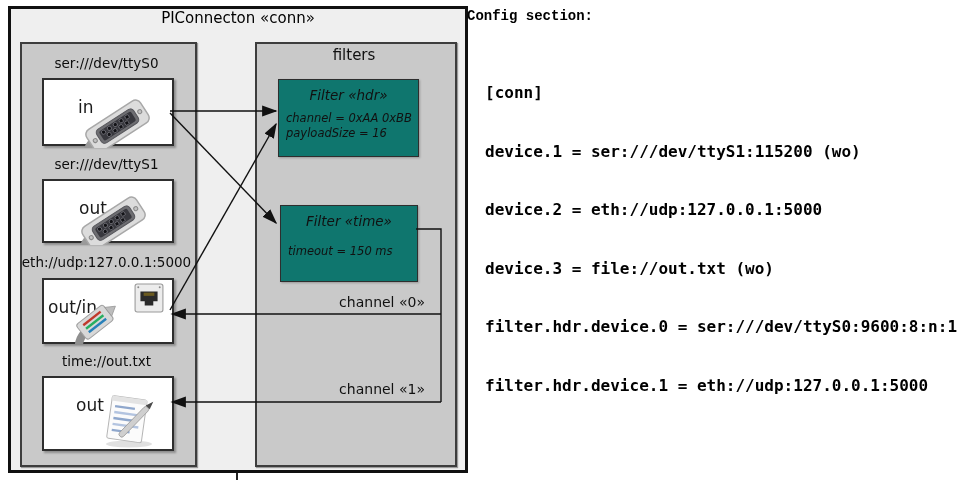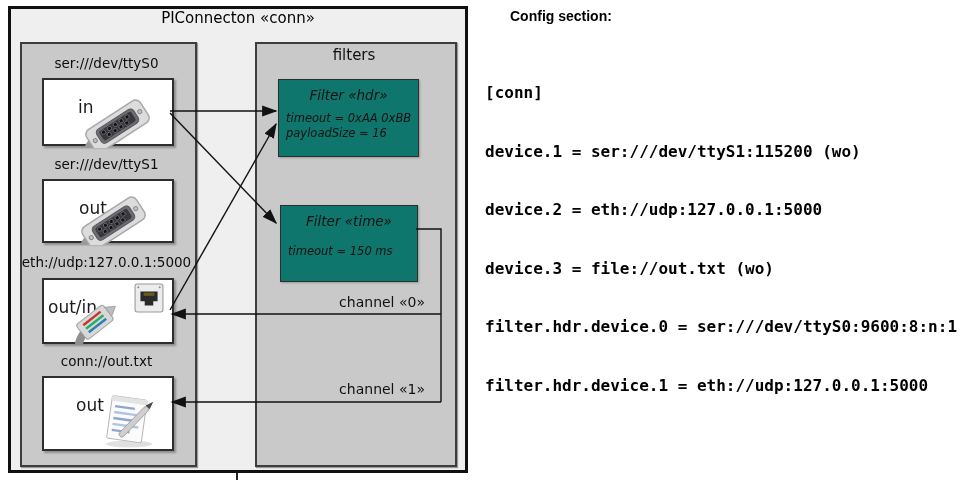--- a/index.html
+++ b/index.html
@@ -50,22 +50,22 @@
   }
   .filter-title { position:absolute; top:7px; left:0; right:0; text-align:center; font-size:13.5px; }
   .filter-attrs { position:absolute; left:7px; font-size:11.5px; line-height:15px; }
 
   .channel-label {
     left:280px; width:145px; text-align:right; font-size:14px; white-space:nowrap;
   }
 
   
   .config-heading {
-    left:510px; top:8px;
-    font-family:Liberation Sans, sans-serif; font-weight:bold; font-size:14px;
+    left:467px; top:8px;
+    font-family:Liberation Mono, monospace; font-weight:bold; font-size:14px;
     color:#000; white-space:pre;
   }
   .config-text {
     left:485px; top:44px;
     font-family:"DejaVu Sans Mono", monospace; font-weight:bold; font-size:16px;
     line-height:19.5px; color:#000; white-space:pre;
   }
 
   svg.overlay { position:absolute; left:0; top:0; pointer-events:none; }
   .icon { position:absolute; }
@@ -150,21 +150,21 @@
         <path d="M22,24 q-14,2 -19,15" stroke="#8f8f8f" stroke-width="8" fill="none"></path>
         <rect x="18" y="13" width="34" height="19" rx="3" fill="#d8d8d8" stroke="#a0a0a0"></rect>
         <rect x="24" y="16.5" width="22" height="2.4" fill="#c0392b"></rect>
         <rect x="24" y="21" width="22" height="2.4" fill="#27ae60"></rect>
         <rect x="24" y="25.5" width="22" height="2.4" fill="#2980b9"></rect>
         <path d="M52,17 l9,5.5 l-9,5.5 z" fill="#bdbdbd" stroke="#9a9a9a" stroke-width="0.8"></path>
       </g>
     </svg>
   </div>
 
-  <div class="abs dev-label" style="top:353px;">conn://out.txt</div>
+  <div class="abs dev-label" style="top:353px;">time://out.txt</div>
   <div class="abs node-box" style="left:42px; top:376px; width:128px; height:71px;">
     <span class="abs role-label" style="left:32px; top:1px;">out</span>
     <svg class="icon" style="right:14px; bottom:0px;" width="58" height="54" viewBox="0 0 58 54">
       <ellipse cx="29" cy="49" rx="23" ry="3.5" fill="rgba(0,0,0,0.12)"></ellipse>
       <g transform="rotate(8 29 27)">
         <rect x="9" y="3" width="35" height="43" rx="2" fill="#fbfbfb" stroke="#b5b5b5"></rect>
         <rect x="9" y="3" width="35" height="5" fill="#e3e3e3"></rect>
         <g fill="#8fa7cc">
           <rect x="13" y="12" width="20" height="2.4"></rect>
           <rect x="13" y="18" width="26" height="2.4" fill="#b3c4e0"></rect>
@@ -176,21 +176,21 @@
       <g transform="rotate(-46 34 27)">
         <rect x="14" y="24" width="40" height="5.5" rx="2.5" fill="#cfcfcf" stroke="#9a9a9a" stroke-width="0.8"></rect>
         <path d="M54,24 l8,2.75 l-8,2.75 z" fill="#4a4a4a"></path>
       </g>
     </svg>
   </div>
 
   <div class="abs filter-box" style="left:278px; top:79px; width:139px; height:76px;">
     <div class="filter-title">Filter «hdr»</div>
     <div class="filter-attrs" style="top:31px;">
-      <div>timeout = 0xAA 0xBB</div>
+      <div>channel = 0xAA 0xBB</div>
       <div>payloadSize = 16</div>
     </div>
   </div>
 
   <div class="abs filter-box" style="left:280px; top:205px; width:136px; height:75px;">
     <div class="filter-title">Filter «time»</div>
     <div class="filter-attrs" style="top:38px;">
       <div>timeout = 150 ms</div>
     </div>
   </div>

